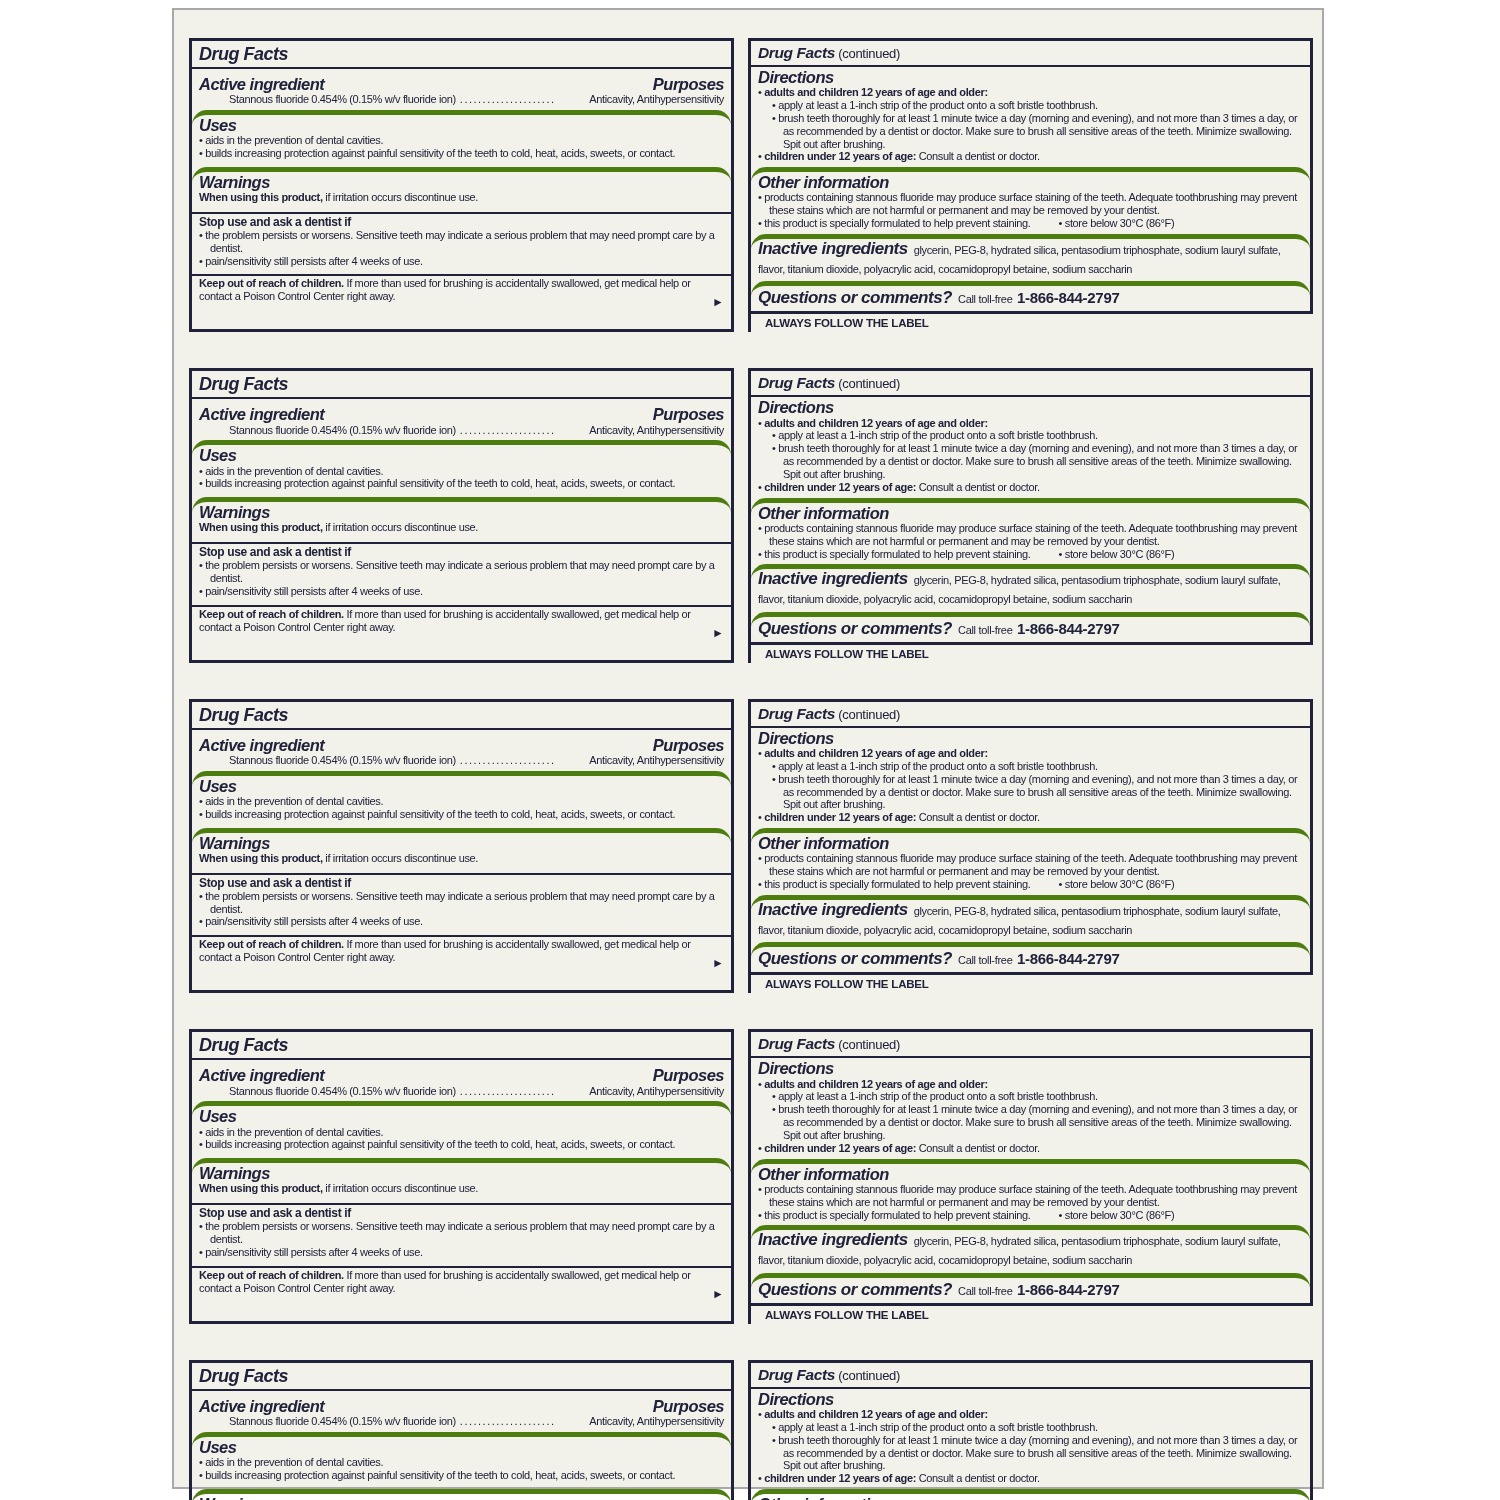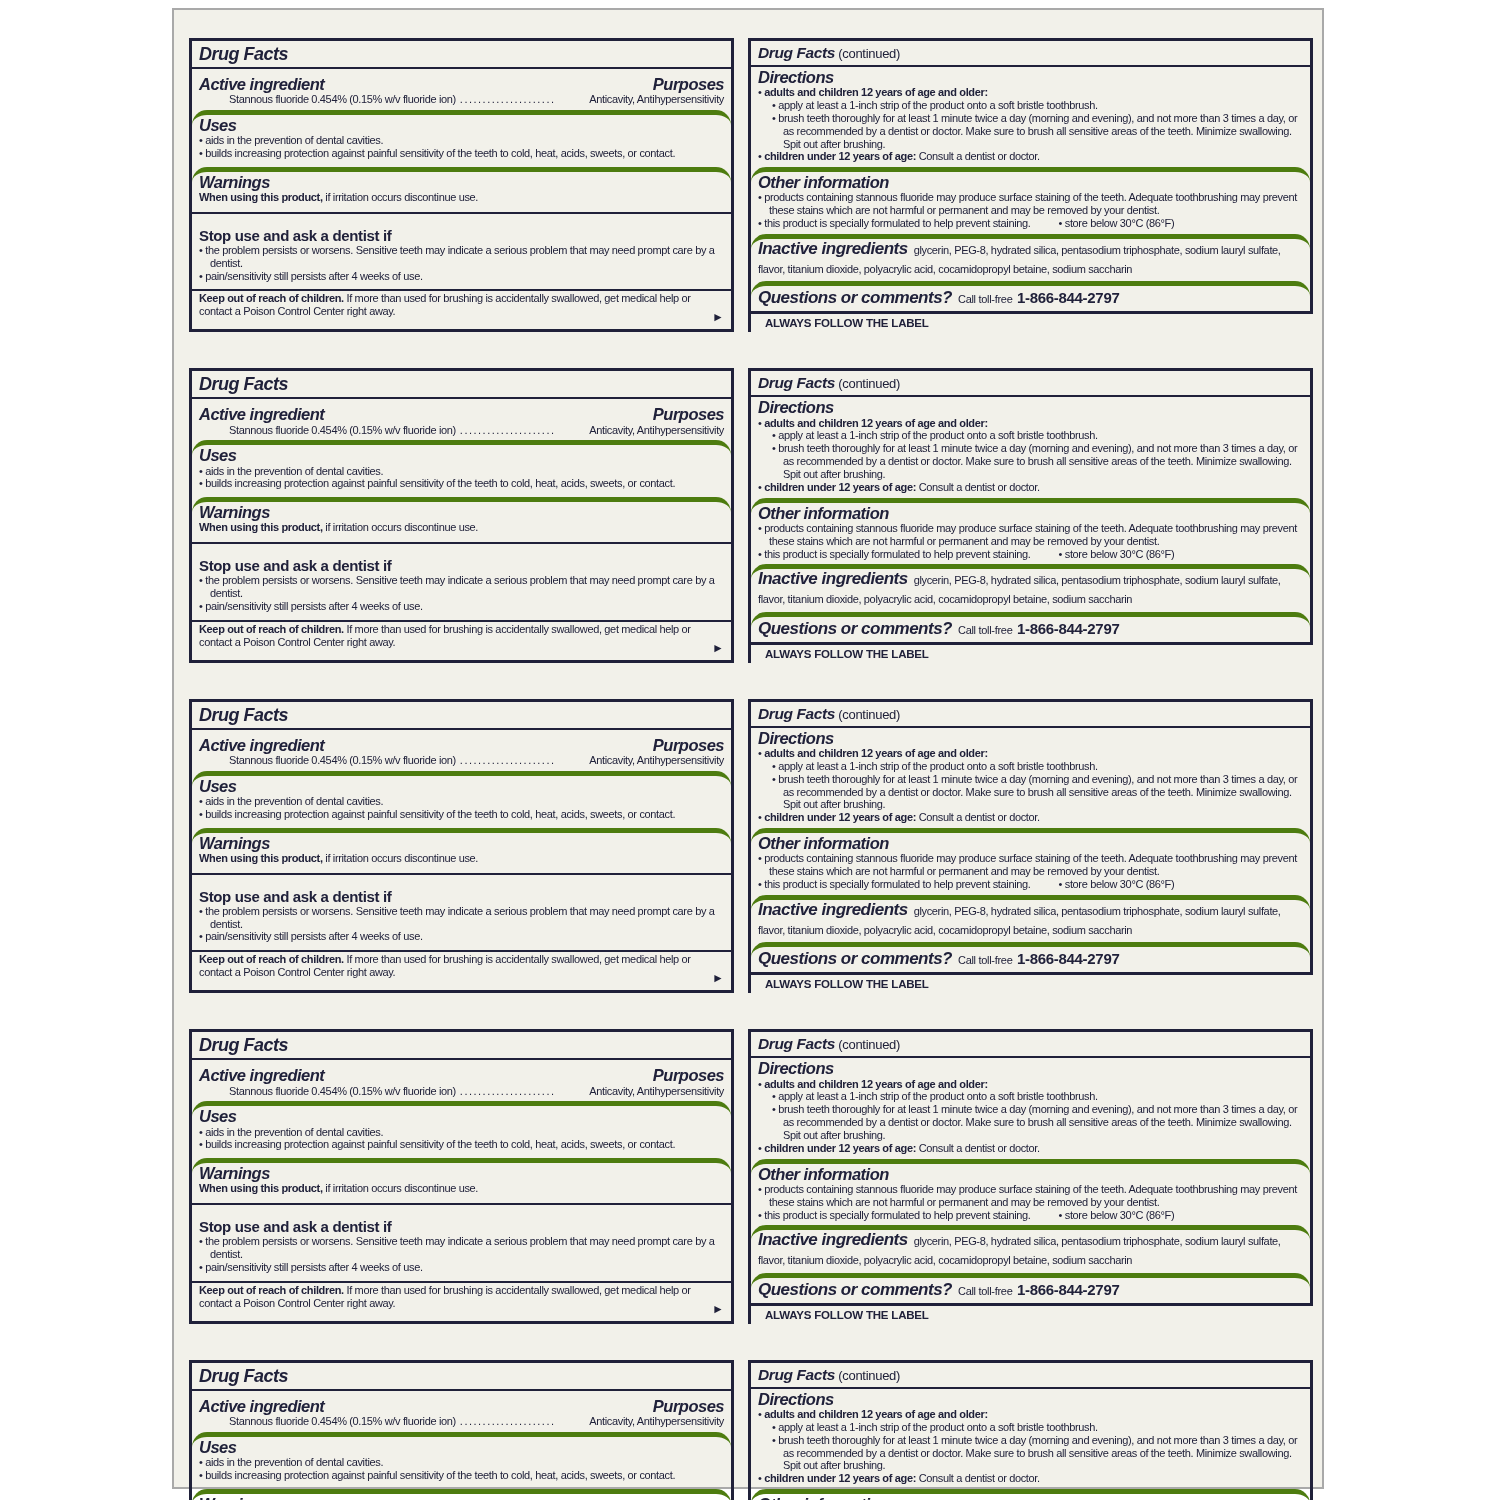--- a/index.html
+++ b/index.html
@@ -35,21 +35,21 @@
   .h2 {
     font-weight: bold; font-style: italic;
     font-size: 16.5px; letter-spacing: -0.5px;
     line-height: 1.1;
   }
   .h2i {
     font-weight: bold; font-style: italic;
     font-size: 17px; letter-spacing: -0.5px;
     line-height: 1; margin-right: 6px;
   }
-  .bold-h { font-weight: bold; font-size: 15px; letter-spacing: -0.35px; margin-top: 12px; }
+  .bold-h { font-weight: bold; font-size: 12px; letter-spacing: -0.35px; }
 
   .title-sec { border-bottom: 2px solid #20213a; padding: 3px 7px 2px 7px; }
   .rtitle-sec { border-bottom: 2px solid #20213a; padding: 3px 7px 3px 7px; }
   .h1b { font-weight: bold; font-style: italic; font-size: 15.5px; letter-spacing: -0.4px; }
   .cont { font-size: 13px; letter-spacing: -0.3px; }
 
   
   .body-txt, .line, .b, .ai-row, .inact-txt {
     font-size: 11px; letter-spacing: -0.35px; line-height: 1.17;
   }

